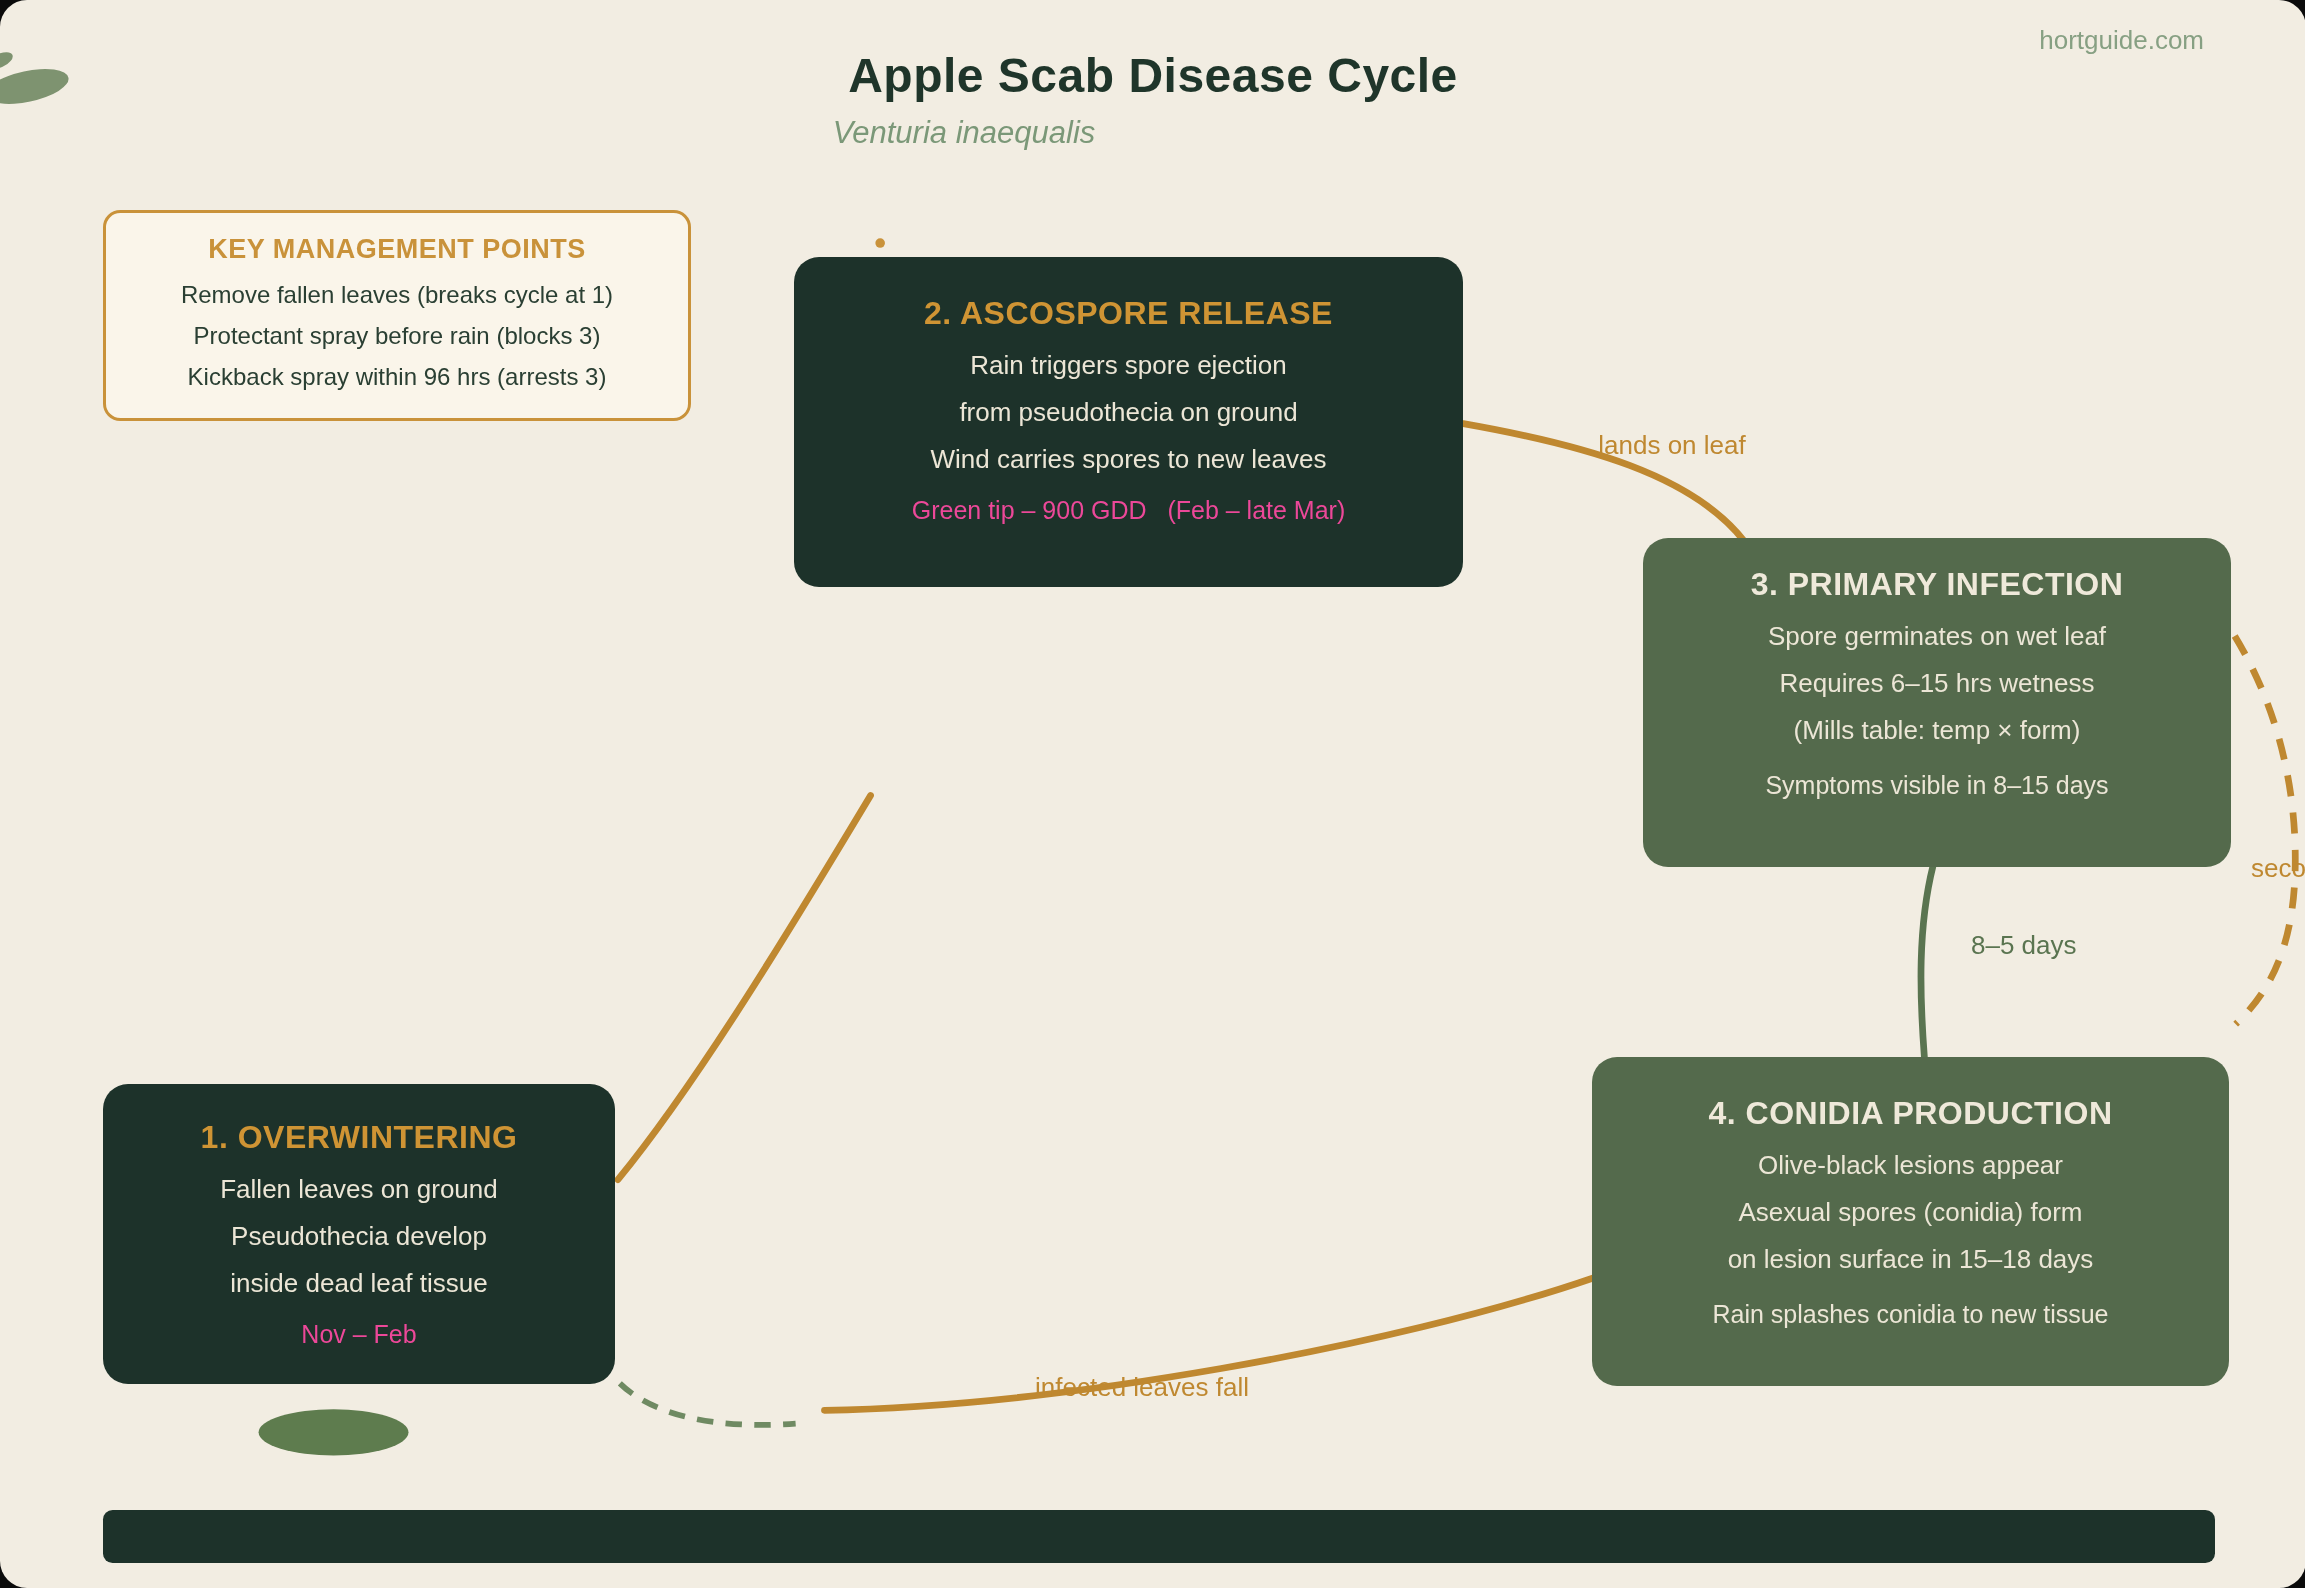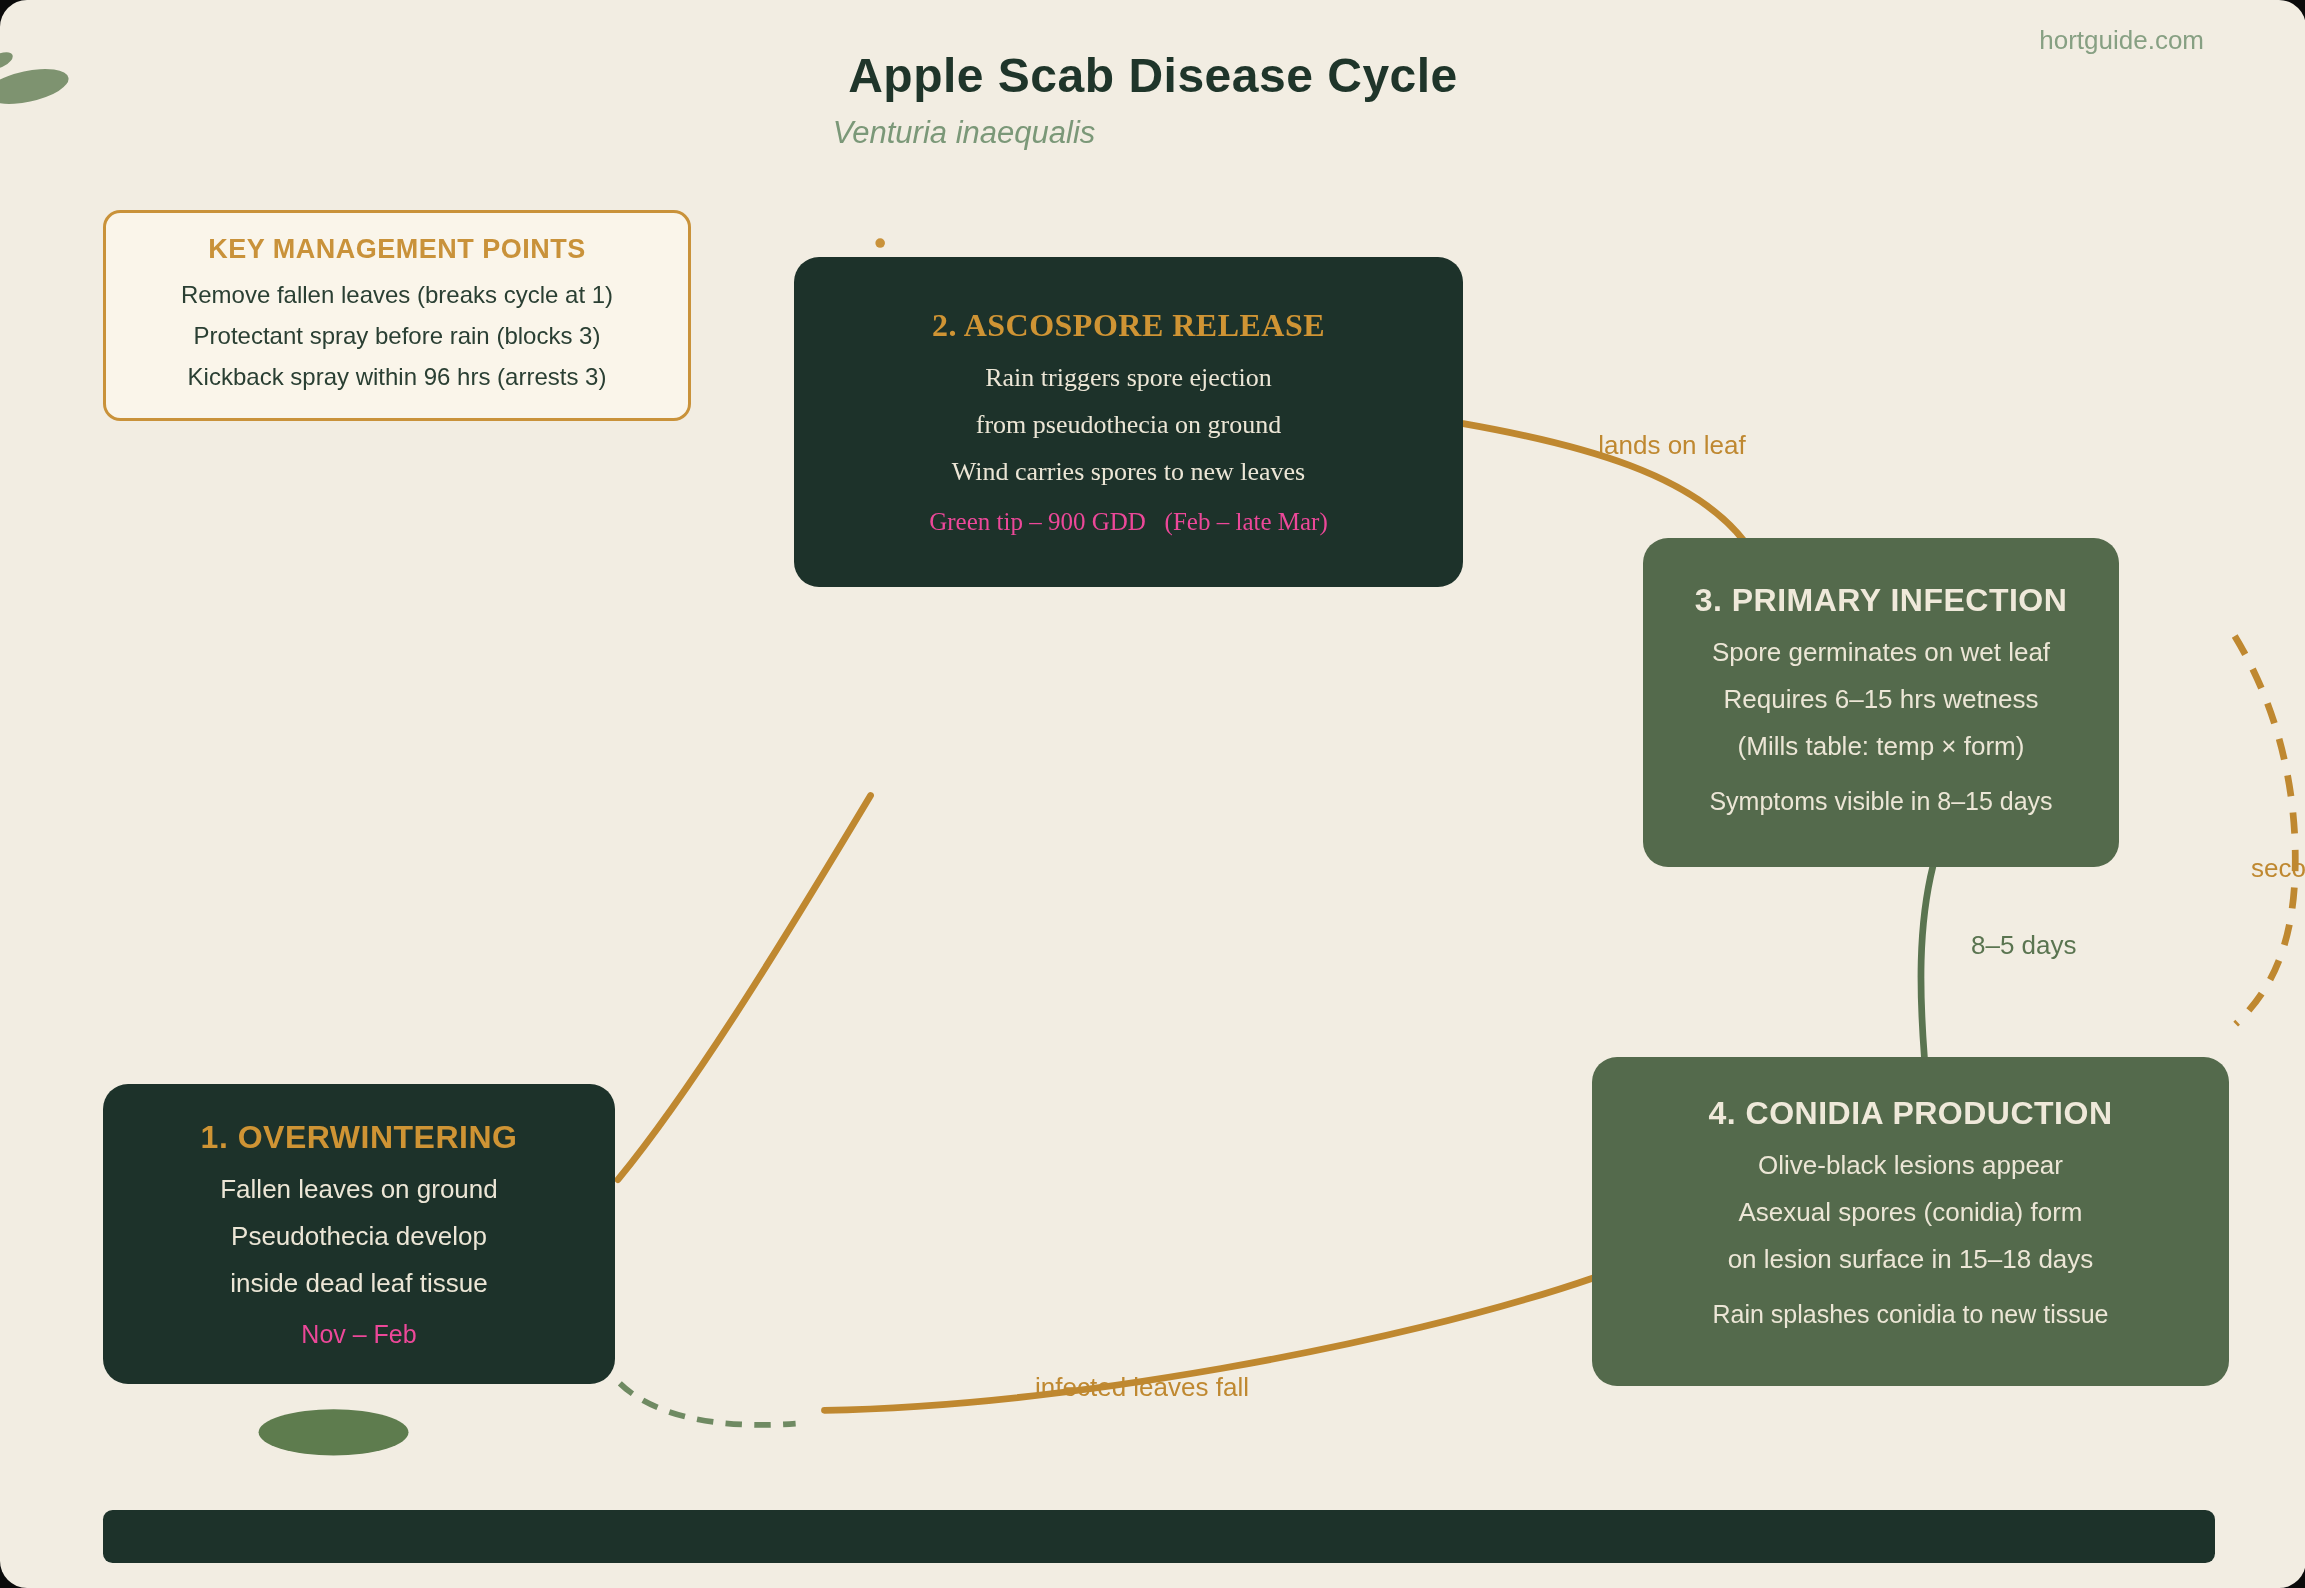--- a/index.html
+++ b/index.html
@@ -20,22 +20,22 @@
   .stage-dark{background:#1d322a;}
   .stage-med{background:#546a4c;}
   .stage-title{font-size:32px;font-weight:bold;letter-spacing:0.5px;}
   .amber-title{color:#cf9434;}
   .cream-title{color:#efe9da;}
   .stage-line{font-size:26px;line-height:47px;color:#ece6d6;}
   .stage-lines{margin-top:9.6px;}
   .stage-note{font-size:25px;white-space:pre;}
   .note-sage{color:#ec4899;margin-top:13.4px;}
   .note-cream{color:#ece6d6;margin-top:8.6px;}
-  .stage-ascospore{left:794px;top:257px;width:669px;height:330px;padding-top:50px;font-family:Liberation Serif, serif;}
-  .stage-primary{left:1643px;top:538px;width:476px;height:329px;padding-top:44px;}
+  .stage-ascospore{left:794px;top:257px;width:669px;height:330px;padding-top:38px;}
+  .stage-primary{left:1643px;top:538px;width:588px;height:329px;padding-top:28px;}
   .stage-conidia{left:1592px;top:1057px;width:637px;height:329px;padding-top:38px;}
   .stage-overwintering{left:103px;top:1084px;width:512px;height:300px;padding-top:35px;}
   
   .conn-label{font-size:26px;}
   .label-lands{left:1552px;top:430px;width:240px;text-align:center;color:#bf8830;}
   .label-days{left:1971px;top:930px;color:#5a7450;}
   .label-infected{left:974px;top:1372px;width:336px;text-align:center;color:#bf8830;}
   .label-seco{left:2251px;top:853px;color:#bf8830;}
   
   .bottom-bar{left:103px;top:1510px;width:2112px;height:53px;background:#1d322a;border-radius:9.6px;}

